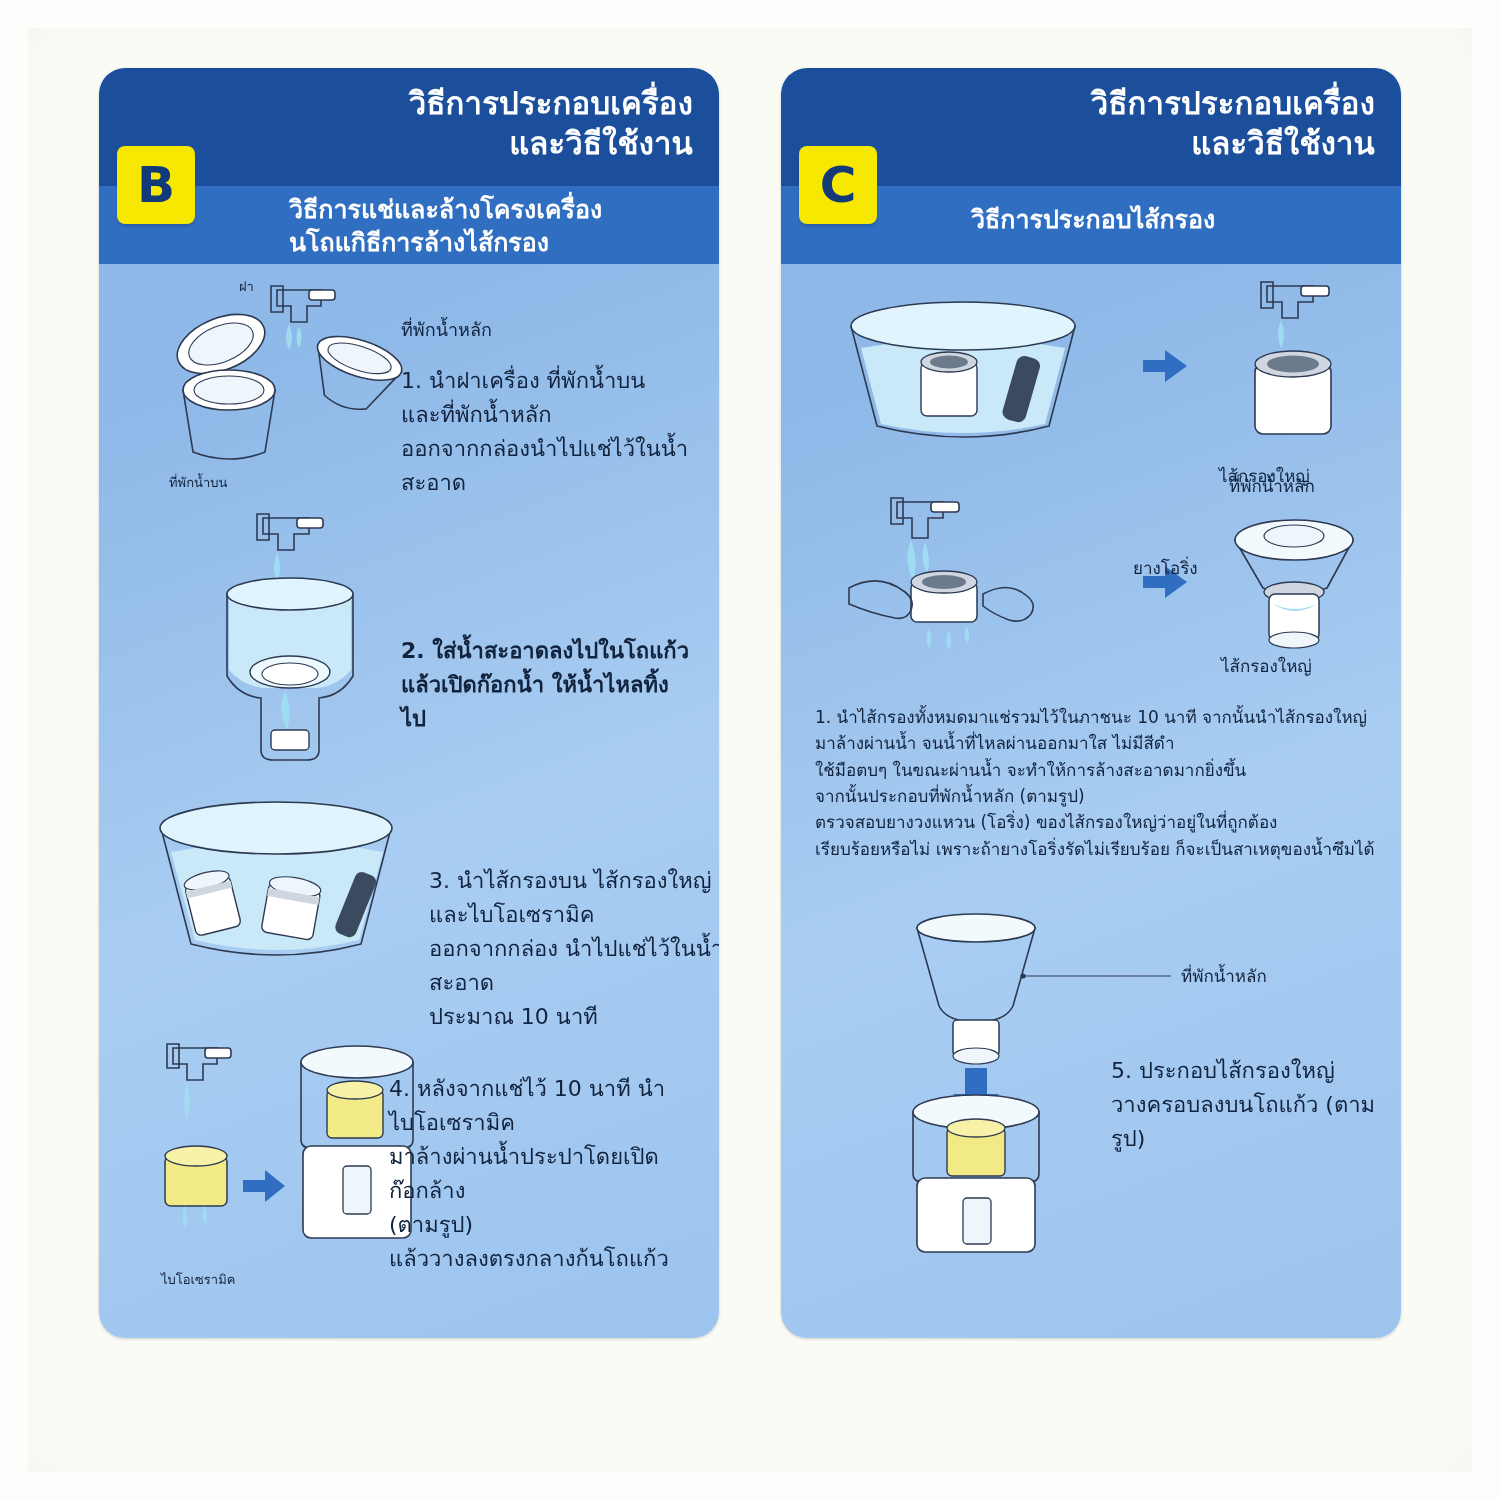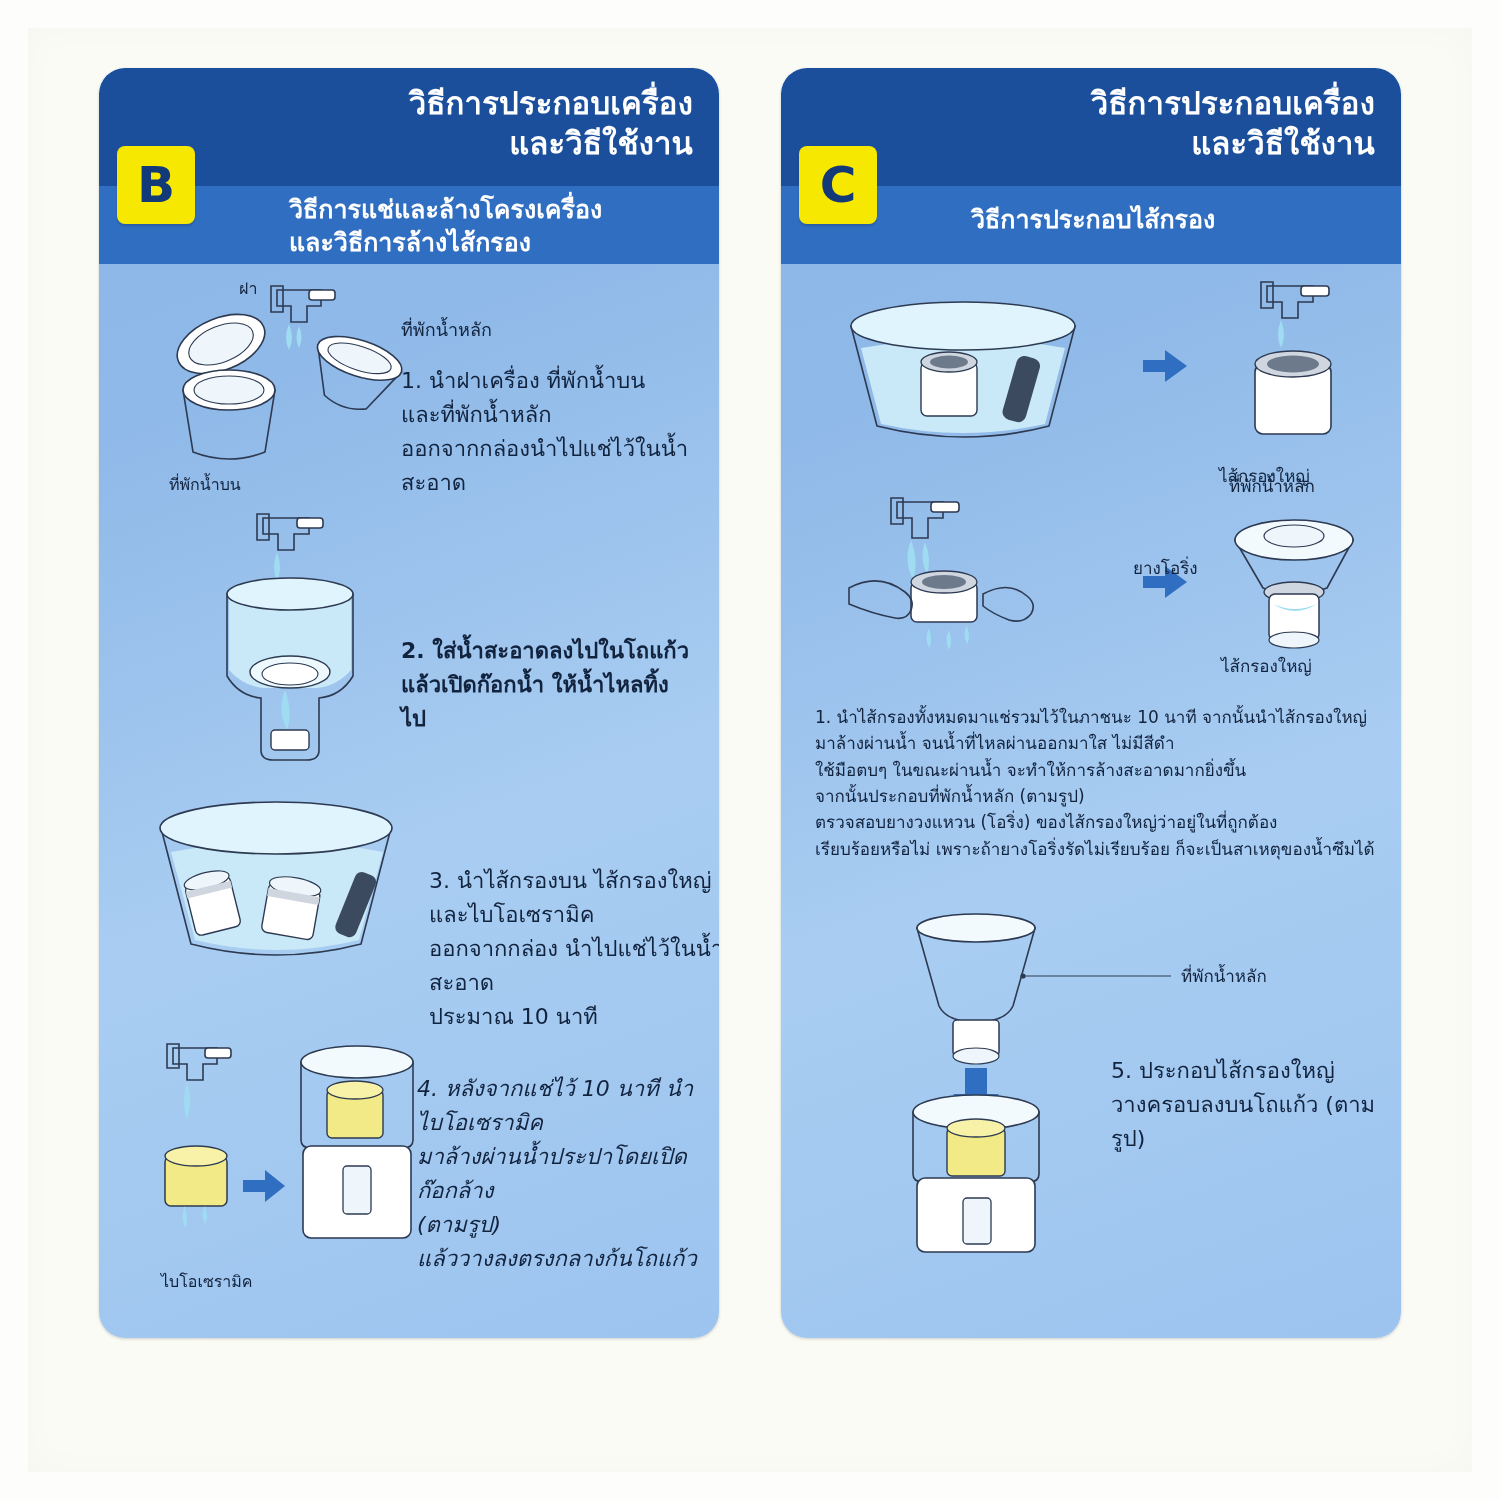--- a/index.html
+++ b/index.html
@@ -114,21 +114,21 @@
   .txt {
     position: absolute;
     color: #12233e;
     font-size: 22px;
     line-height: 1.55;
     white-space: pre-line;
   }
   .lbl {
     position: absolute;
     color: #12233e;
-    font-size: 16px;
+    font-size: 13px;
     white-space: pre-line;
   }
   .art { position: absolute; }
   svg { display: block; overflow: visible; }
   .ln { stroke: #2d3a52; stroke-width: 1.6; fill: none; }
   .wht { fill: #ffffff; }
   .gry { fill: #cfd6df; }
   .drk { fill: #3c4a60; }
   .arrow-blue { fill: #2f6ec0; }
 </style>
@@ -140,21 +140,21 @@
 
   <div class="panels">
 
     <div class="panel">
       <div class="panel-header">
         <div class="title">วิธีการประกอบเครื่อง
 และวิธีใช้งาน</div>
       </div>
       <div class="badge-row">
         <div class="sub">วิธีการแช่และล้างโครงเครื่อง
-และวิธีการล้างไส้กรอง</div>
+นโถแกิธีการล้างไส้กรอง</div>
       </div>
       <div class="badge-wrap">
         <div class="badge">B</div>
       </div>
 
       <div class="panel-body">
 
         <div class="art" style="left:60px; top:18px;">
           <svg width="270" height="190" viewBox="0 0 270 190">
 
@@ -255,21 +255,21 @@
 
             <path class="ln" d="M150 28 q56 -18 112 0 l0 78 q0 8 -10 8 h-92 q-10 0 -10 -8 z" fill="#ffffff"></path>
             <ellipse cx="206" cy="28" rx="56" ry="16" fill="#f3fafd" stroke="#2d3a52" stroke-width="1.6"></ellipse>
             <rect x="152" y="112" width="108" height="92" rx="8" class="wht" stroke="#2d3a52" stroke-width="1.6"></rect>
             <rect x="176" y="56" width="56" height="48" rx="5" fill="#f2ea86" stroke="#2d3a52" stroke-width="1.4"></rect>
             <ellipse cx="204" cy="56" rx="28" ry="9" fill="#f7f2a8" stroke="#2d3a52" stroke-width="1.3"></ellipse>
             <rect x="192" y="132" width="28" height="48" rx="4" fill="#eef6fc" stroke="#2d3a52" stroke-width="1.3"></rect>
           </svg>
         </div>
         <div class="lbl" style="left:62px; top:1005px;">ไบโอเซรามิค</div>
-        <div class="txt" style="left:318px; top:808px; width:300px;font-style:italic;">4.  หลังจากแช่ไว้ 10 นาที นำไบโอเซรามิค
+        <div class="txt" style="left:290px; top:808px; width:300px;">4.  หลังจากแช่ไว้ 10 นาที นำไบโอเซรามิค
      มาล้างผ่านน้ำประปาโดยเปิดก๊อกล้าง
      (ตามรูป)
      แล้ววางลงตรงกลางก้นโถแก้ว</div>
 
       </div>
     </div>
 
     <div class="panel">
       <div class="panel-header">
         <div class="title">วิธีการประกอบเครื่อง

